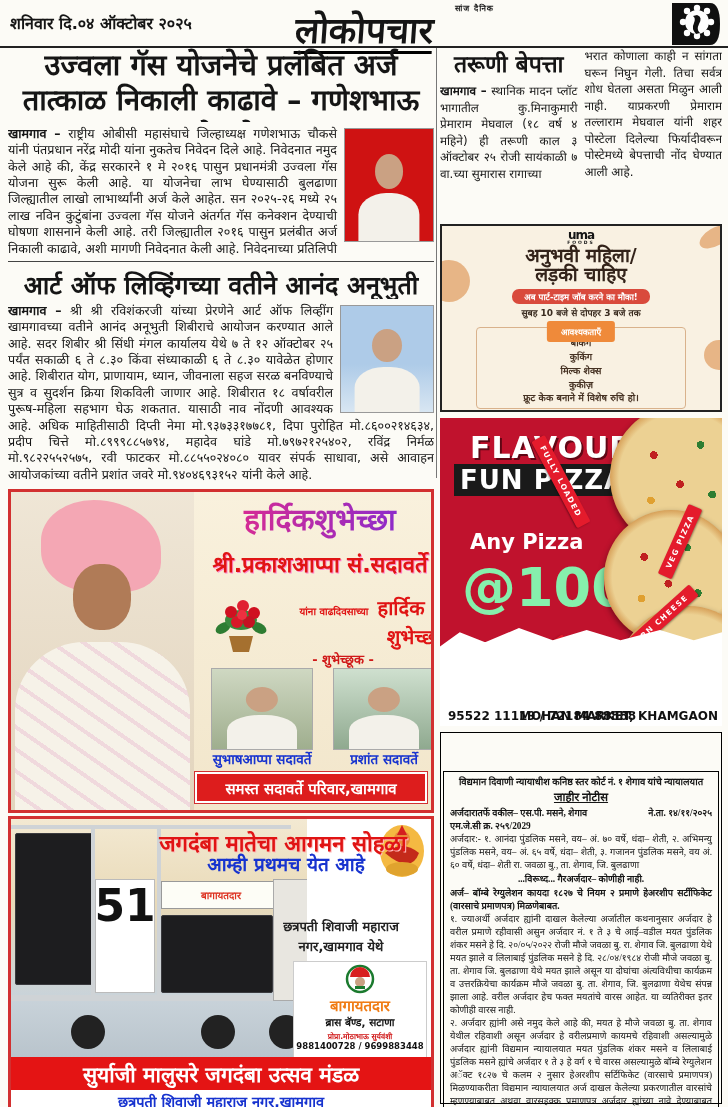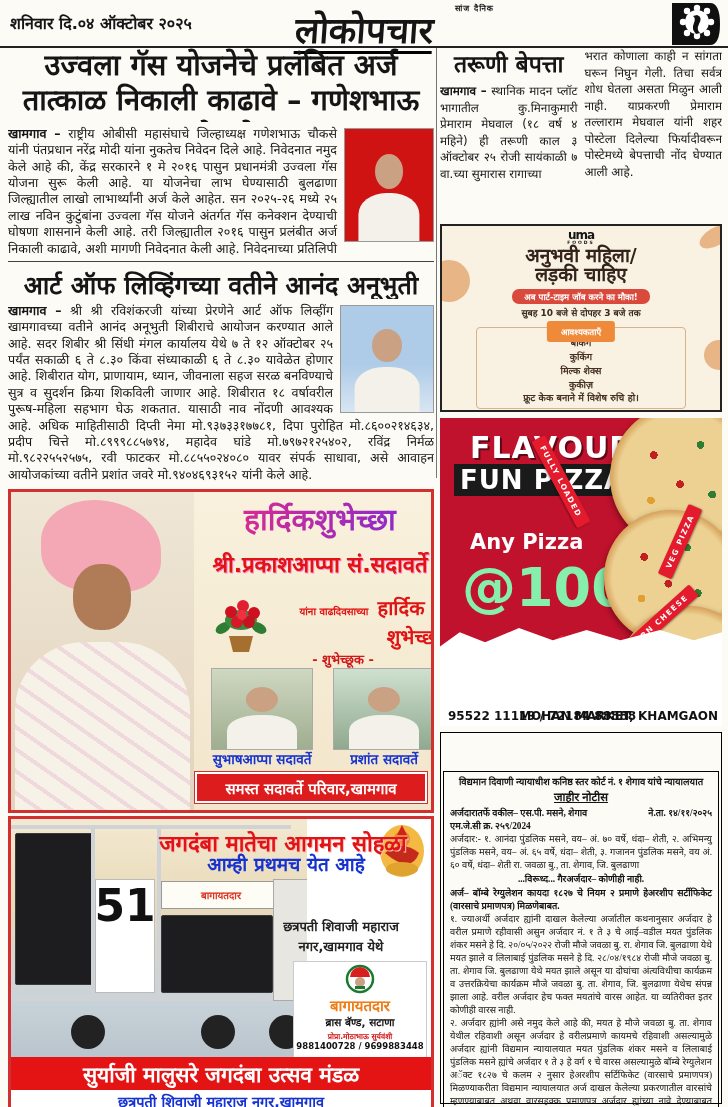--- a/index.html
+++ b/index.html
@@ -354,21 +354,21 @@
     </div>
 
     <div class="notice">
       <div class="notice-in">
         <div class="nt-court">विद्यमान दिवाणी न्यायाधीश कनिष्ठ स्तर कोर्ट नं. १ शेगाव यांचे न्यायालयात</div>
         <div class="nt-title">जाहीर नोटीस</div>
         <div class="nt-row">
           <span>अर्जदारातर्फे वकील– एस.पी. मसने, शेगाव</span>
           <span>ने.ता. १४/११/२०२५</span>
         </div>
-        <div class="nt-case">एम.जे.सी क्र. २५९/2024</div>
+        <div class="nt-case">एम.जे.सी क्र. २५९/2029</div>
         <div>अर्जदार:- १. आनंदा पुंडलिक मसने, वय– अं. ७० वर्षे, धंदा– शेती, २. अभिमन्यु पुंडलिक मसने, वय– अं. ६५ वर्षे, धंदा– शेती, ३. गजानन पुंडलिक मसने, वय अं. ६० वर्षे, धंदा– शेती रा. जवळा बु., ता. शेगाव, जि. बुलढाणा</div>
         <div class="nt-vs">...विरूध्द... गैरअर्जदार– कोणीही नाही.</div>
         <div class="nt-sub">अर्ज– बॉम्बे रेग्युलेशन कायदा १८२७ चे नियम २ प्रमाणे हेअरशीप सर्टीफिकेट (वारसाचे प्रमाणपत्र) मिळणेबाबत.</div>
         <div>१. ज्याअर्थी अर्जदार ह्यांनी दाखल केलेल्या अर्जातील कथनानुसार अर्जदार हे वरील प्रमाणे रहीवासी असुन अर्जदार नं. १ ते ३ चे आई–वडील मयत पुंडलिक शंकर मसने हे दि. २०/०५/२०२२ रोजी मौजे जवळा बु. रा. शेगाव जि. बुलढाणा येथे मयत झाले व लिलाबाई पुंडलिक मसने हे दि. २८/०४/१९८४ रोजी मौजे जवळा बु. ता. शेगाव जि. बुलढाणा येथे मयत झाले असून या दोघांचा अंत्यविधीचा कार्यक्रम व उत्तरक्रियेचा कार्यक्रम मौजे जवळा बु. ता. शेगाव, जि. बुलढाणा येथेच संपन्न झाला आहे. वरील अर्जदार हेच फक्त मयतांचे वारस आहेत. या व्यतिरीक्त इतर कोणीही वारस नाही.</div>
         <div>२. अर्जदार ह्यांनी असे नमुद केले आहे की, मयत हे मौजे जवळा बु. ता. शेगाव येथील रहिवाशी असून अर्जदार हे वरीलप्रमाणे कायमचे रहिवाशी असल्यामुळे अर्जदार ह्यांनी विद्यमान न्यायालयात मयत पुंडलिक शंकर मसने व लिलाबाई पुंडलिक मसने ह्यांचे अर्जदार १ ते ३ हे वर्ग १ चे वारस असल्यामुळे बॉम्बे रेग्युलेशन अॅक्ट १८२७ चे कलम २ नुसार हेअरशीप सर्टिफिकेट (वारसाचे प्रमाणपत्र) मिळण्याकरीता विद्यमान न्यायालयात अर्ज दाखल केलेल्या प्रकरणातील वारसांचे म्हणण्याबाबत अथवा वारसहक्क प्रमाणपत्र अर्जदार ह्यांच्या नावे देण्याबाबत कोणाचीही हरकत अथवा उजर असल्यास ते दि. १४/११/२०२५ रोजी किंवा त्याचे आत सकाळी ११.०० वाजता या न्यायालयात हजर होऊन आपल्या हरकती उपरोक्त प्रकरणात लेखीस्वरूपात सादर कराव्यात. अशी कोणतीही हरकत प्राप्त न झाल्यास वरील प्रकरणात पुढील कार्यवाही करण्यात येवून अर्जदार यांना वारस प्रमाणपत्र देण्यात येईल याची नोंद घ्यावी.</div>
 
       </div>
     </div>
 
   </div>

